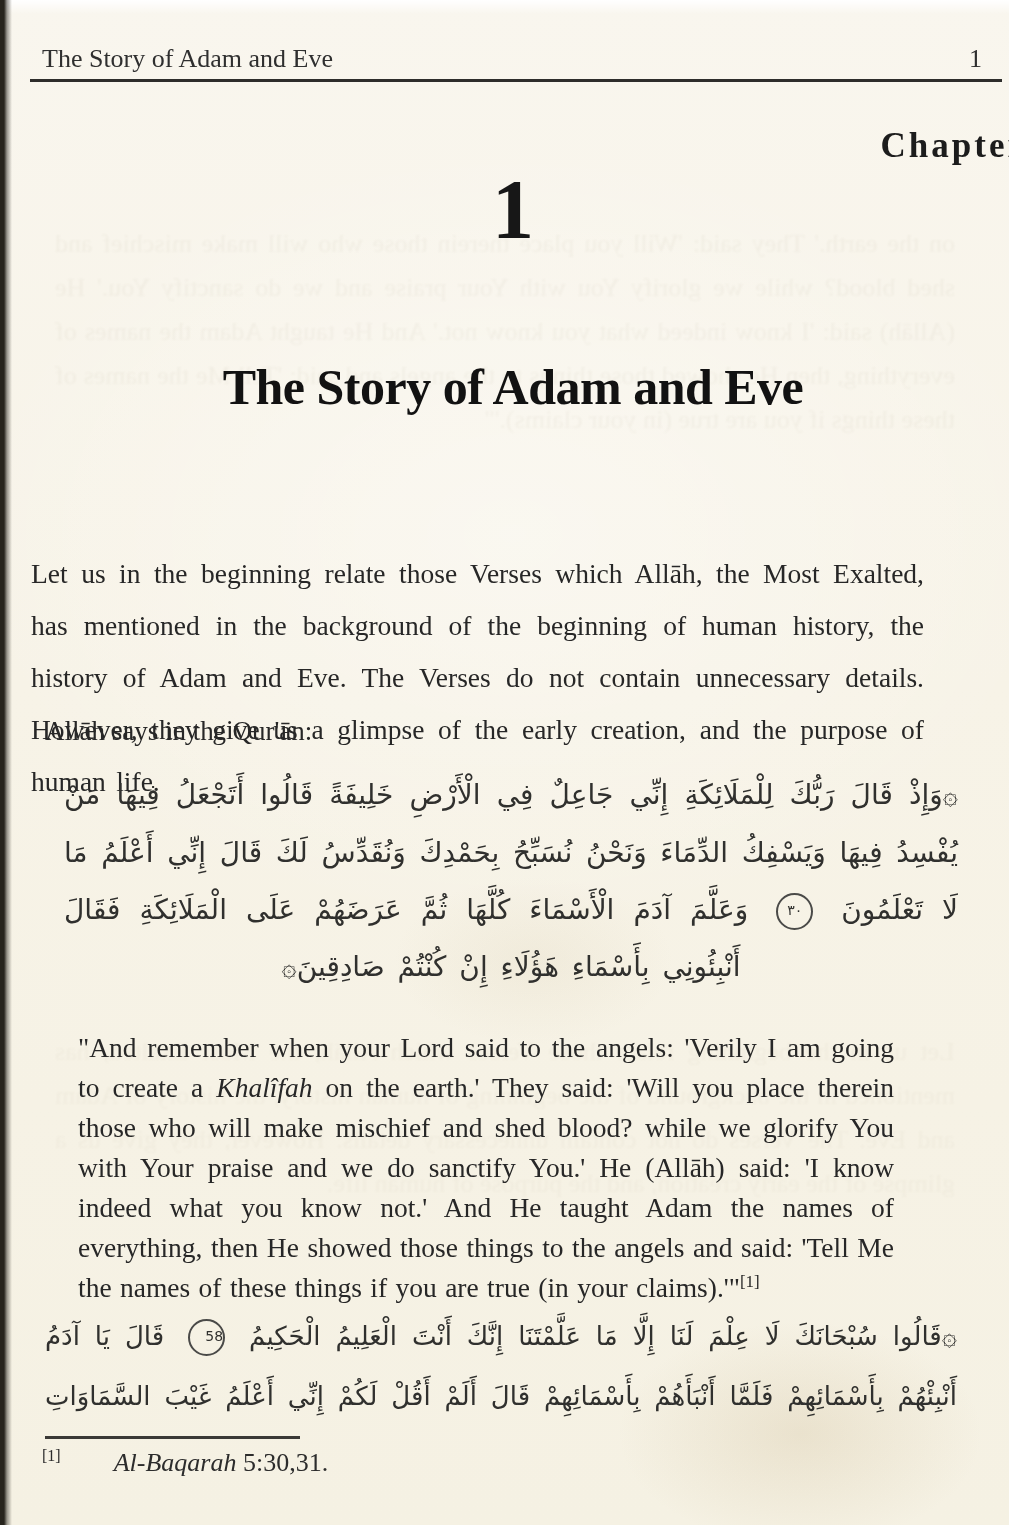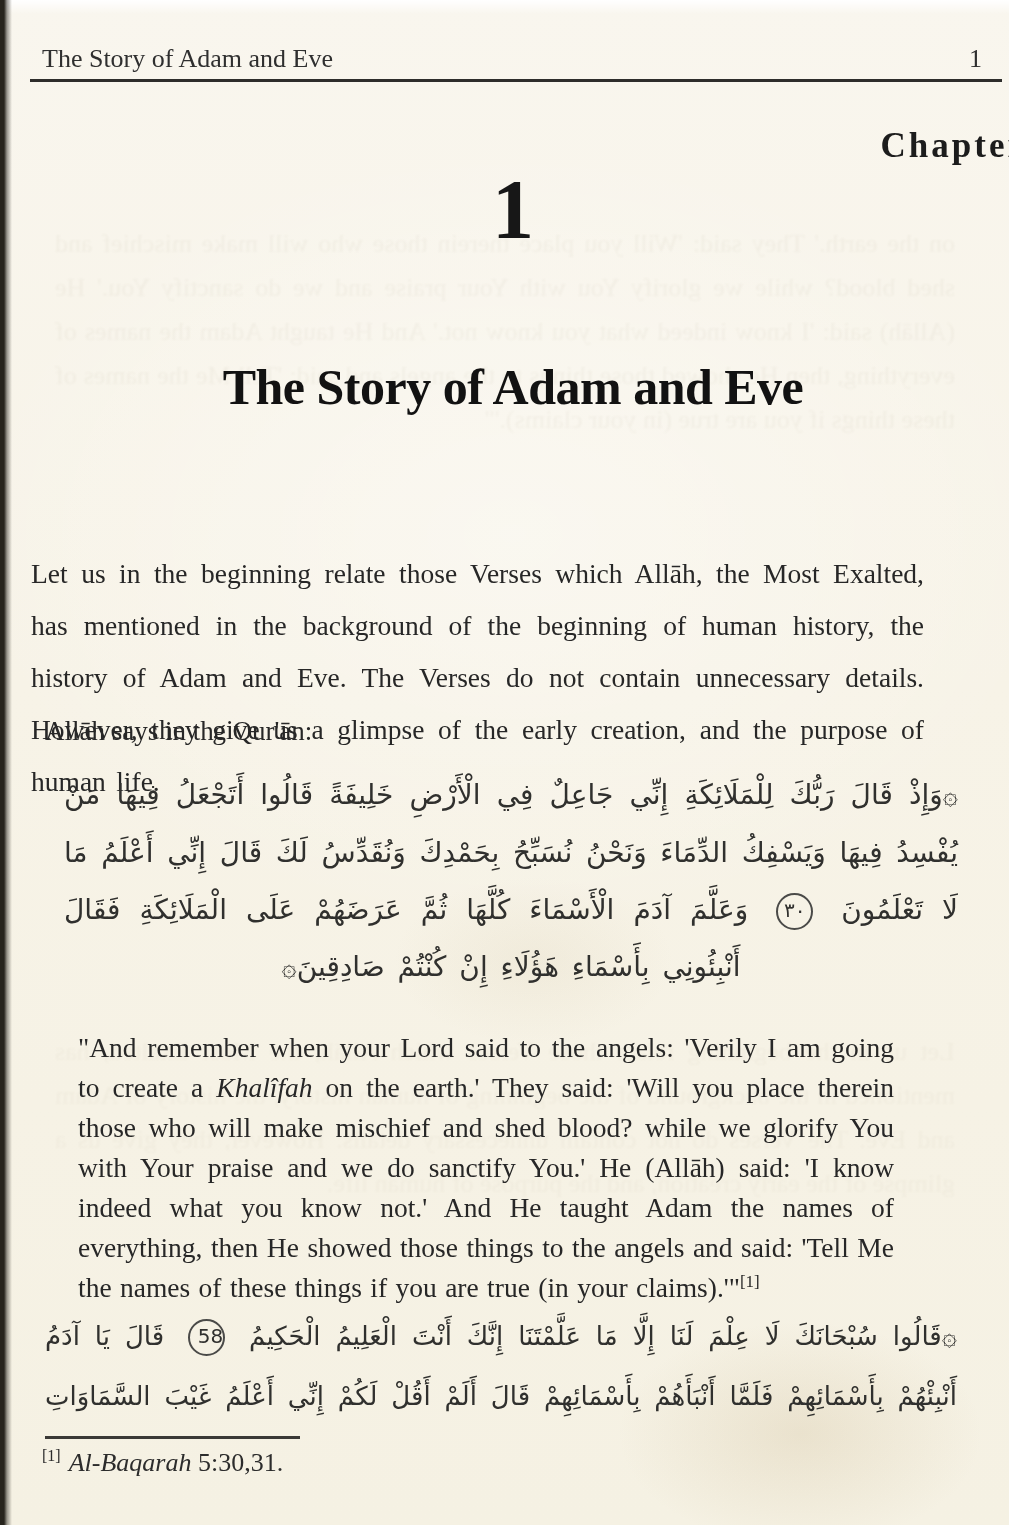--- a/index.html
+++ b/index.html
@@ -43,31 +43,31 @@
   .leadin{position:absolute;left:45px;top:716px;font-size:27px;color:#272727;}
   .quran{position:absolute;direction:rtl;unicode-bidi:embed;
     font-family:"DejaVu Sans",sans-serif;color:#30302e;
     text-align:justify;word-spacing:4px;}
   .quran-1{left:64px;width:894px;top:766px;font-size:28px;line-height:57px;
     text-align-last:center;}
   .quran-2{left:45px;width:912px;top:1306px;font-size:26px;line-height:60px;
     text-align-last:justify;}
   .vnum{display:inline-block;min-width:33px;height:33px;line-height:31px;
     border:2px solid #4a4a48;border-radius:50%;text-align:center;
-    font-size:20px;margin:0 9px;vertical-align:middle;}
+    font-size:14px;margin:0 9px;vertical-align:middle;}
   .ornament{font-size:26px;letter-spacing:0;}
   .translation{position:absolute;left:78px;width:816px;top:1000px;
     font-size:27.5px;line-height:40px;text-align:justify;word-spacing:1.5px;color:#272727;}
   .translation i{font-style:italic;}
   .translation sup{font-size:17px;vertical-align:super;line-height:0;}
   .footnote-rule{position:absolute;left:45px;top:1436px;width:255px;height:0;
     border-top:3px solid #3a3936;}
   .footnote{position:absolute;left:42px;top:1448px;font-size:26px;color:#2c2c2c;}
   .footnote sup{font-size:16px;vertical-align:super;line-height:0;margin-right:8px;}
-  .footnote i{font-style:italic;}
+  .footnote i{font-style:italic;margin-left:45px;}
 </style>
 </head>
 <body>
 
 <div id="page">
 
   <div class="ghost" style="left:55px;top:222px;width:900px;height:295px;"> on the earth.' They said: 'Will you place therein those who will make mischief and shed blood? while we glorify You with Your praise and we do sanctify You.' He (Allāh) said: 'I know indeed what you know not.' And He taught Adam the names of everything, then He showed those things to the angels and said: 'Tell Me the names of these things if you are true (in your claims).'"</div>
   <div class="ghost" style="left:55px;top:1030px;width:900px;height:260px;opacity:.04;">Let us in the beginning relate those Verses which Allāh, the Most Exalted, has mentioned in the background of the beginning of human history, the history of Adam and Eve. The Verses do not contain unnecessary details. However, they give us a glimpse of the early creation, and the purpose of human life.</div>
 
   <div class="running-header">

